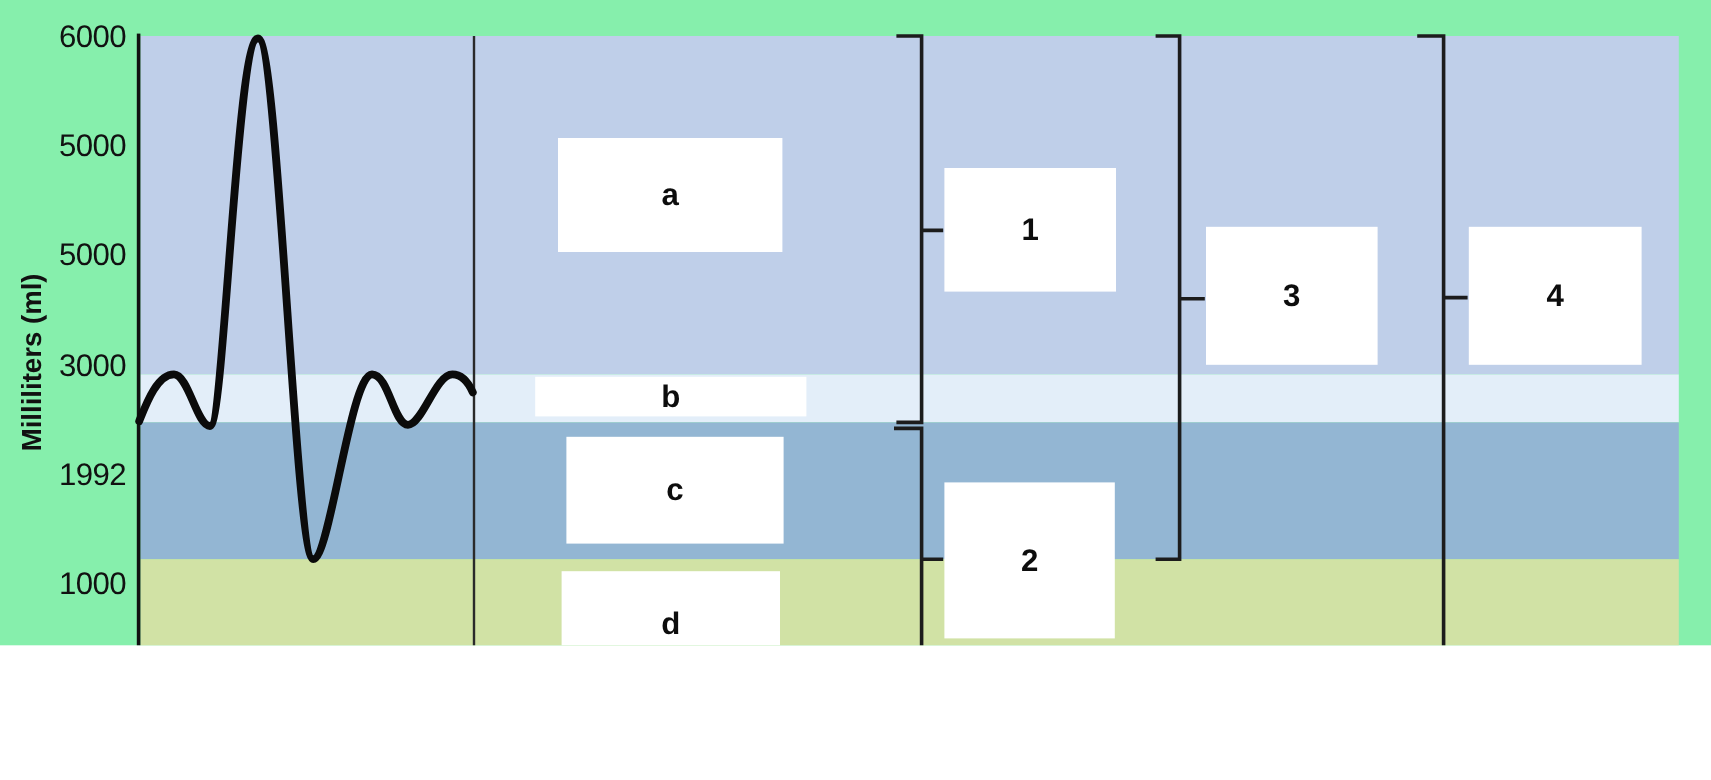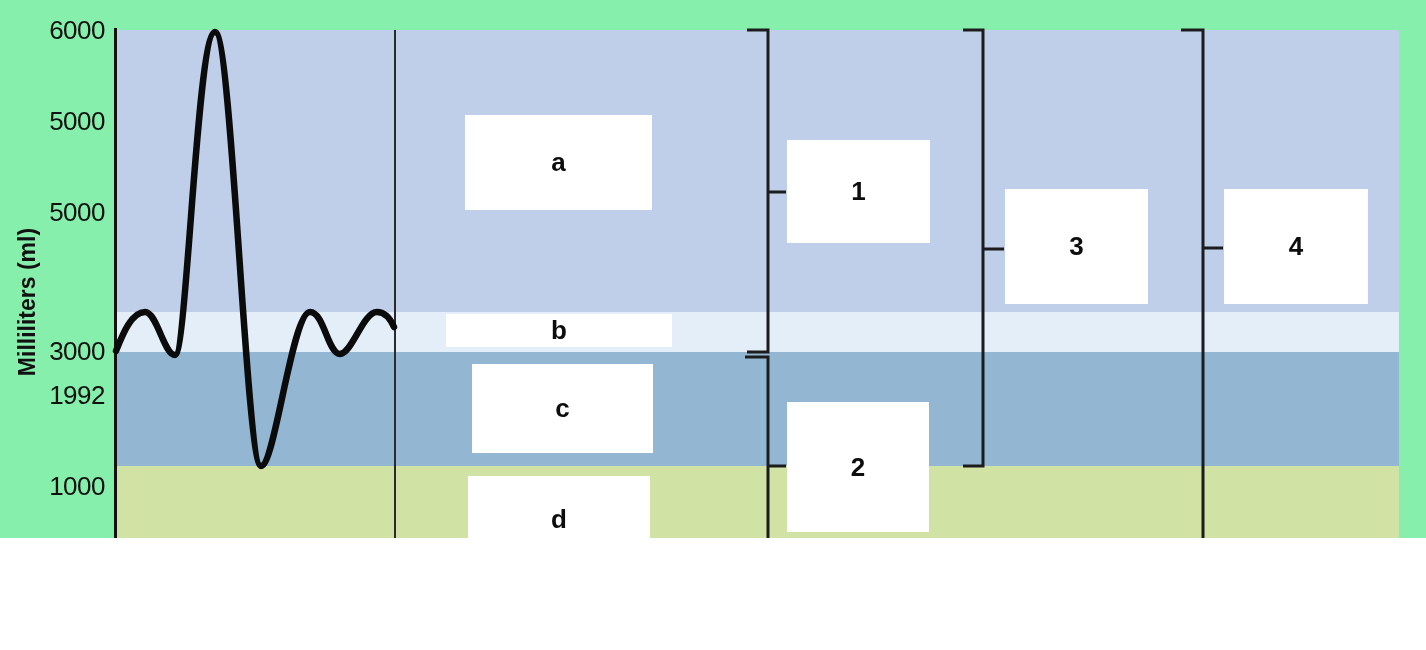--- a/index.html
+++ b/index.html
@@ -65,21 +65,21 @@
     <div class="band band-erv"></div>
     <div class="band band-rv"></div>
   </div>
 
   <div class="yaxis-line"></div>
   <div class="divider-line"></div>
 
   <div class="ytick" style="top:17px;">6000</div>
   <div class="ytick" style="top:108px;text-align:right;">5000</div>
   <div class="ytick" style="top:199px;">5000</div>
-  <div class="ytick" style="top:291px;margin-top:47px;">3000</div>
+  <div class="ytick" style="top:291px;">3000</div>
   <div class="ytick" style="top:382px;">1992</div>
   <div class="ytick" style="top:473px;">1000</div>
   <div class="ytick" style="top:564px;">0</div>
 
   <div class="ytitle">Milliliters (ml)</div>
 
   <svg class="overlay" viewBox="0 0 1426 650" xmlns="http://www.w3.org/2000/svg">
 
     <path d="M116,351
          C122,336 131,312 145,312

